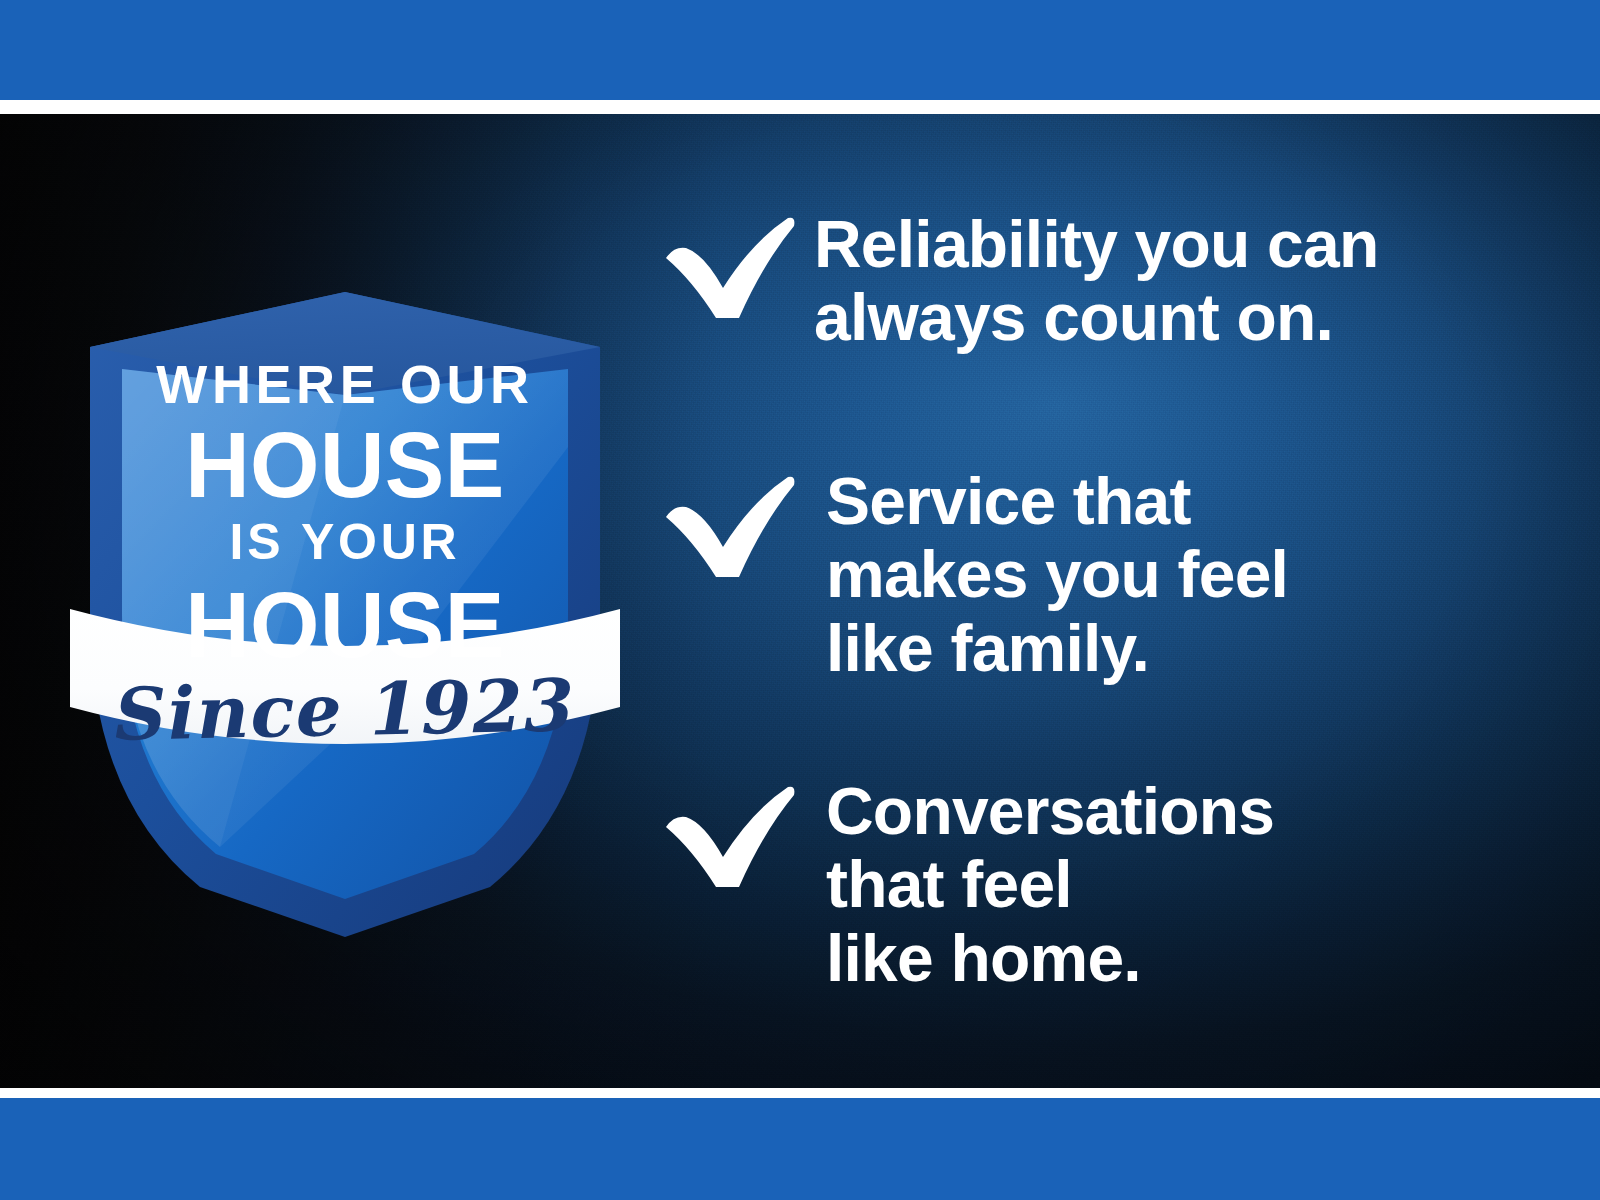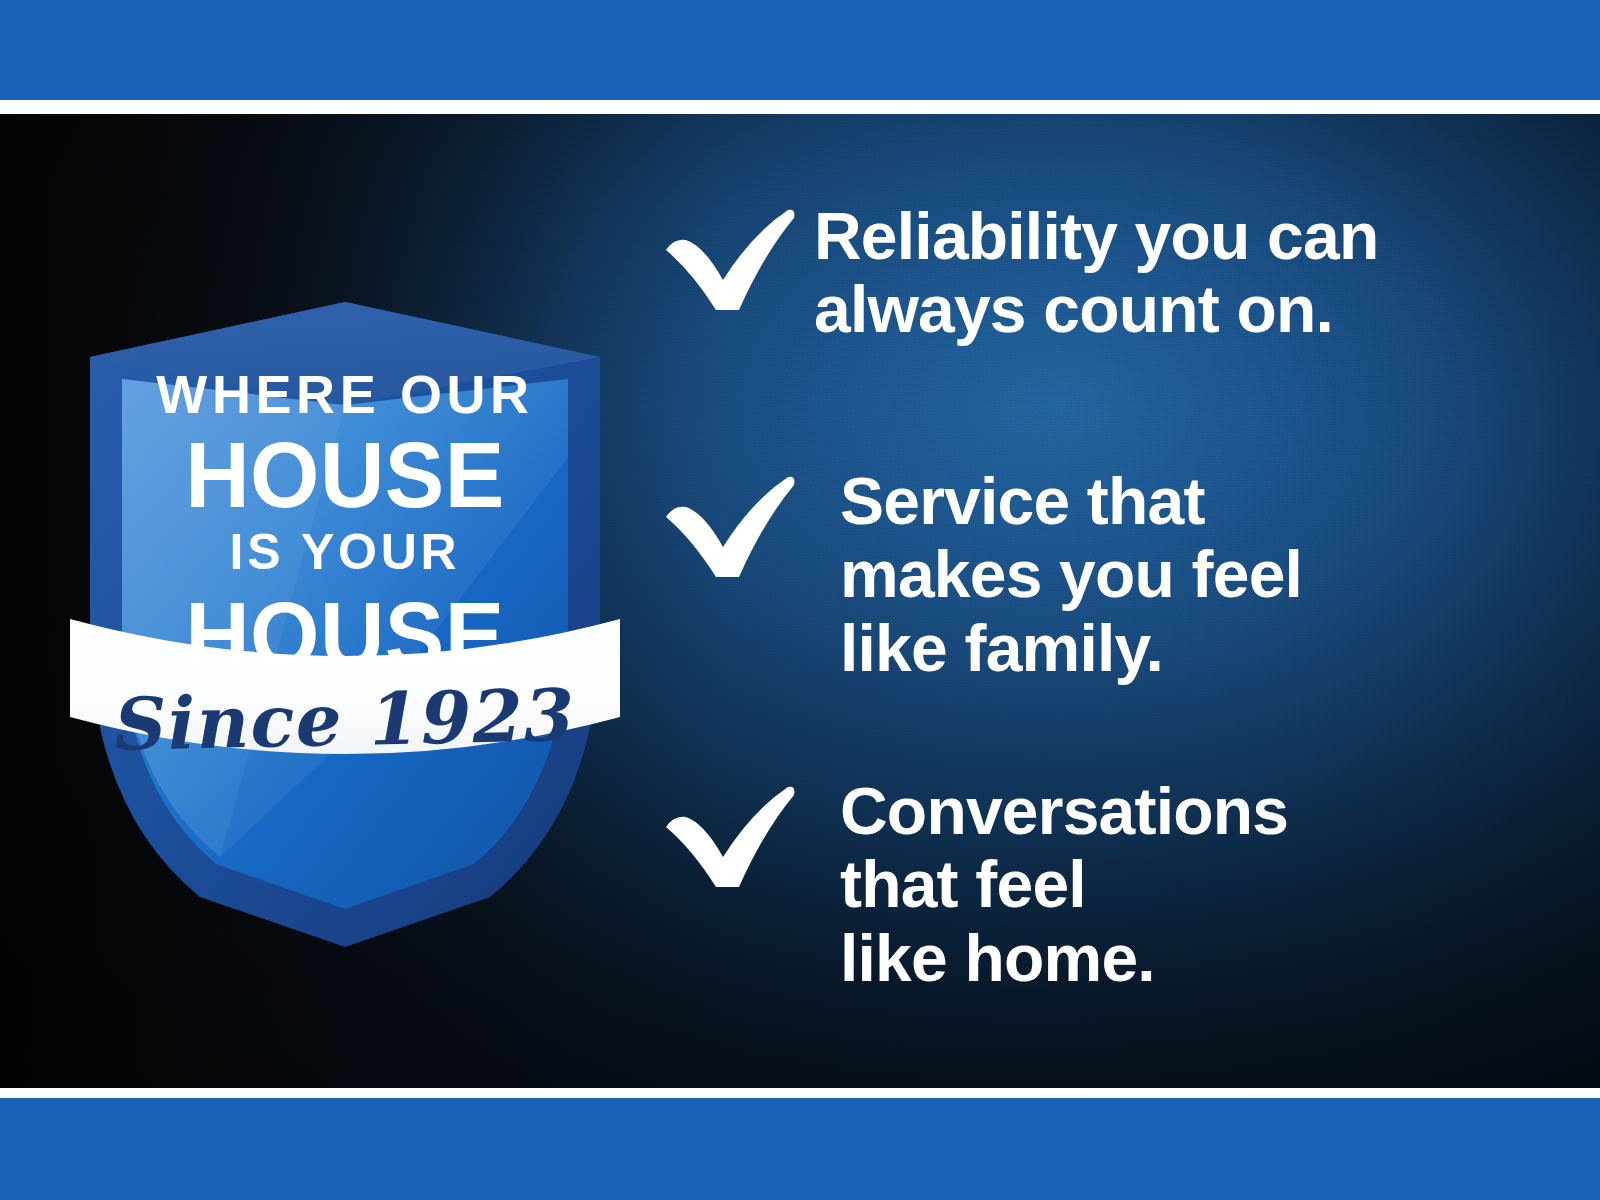--- a/index.html
+++ b/index.html
@@ -88,21 +88,21 @@
       repeating-linear-gradient(37deg,  rgba(255,255,255,0.035) 0 1px, rgba(0,0,0,0.035) 1px 3px),
       repeating-linear-gradient(113deg, rgba(255,255,255,0.03) 0 1px,  rgba(0,0,0,0.03) 1px 3px);
     mix-blend-mode: overlay;
     pointer-events: none;
   }
 
   
   .badge {
     position: absolute;
     left: 70px;
-    top: 157px;
+    top: 147px;
     width: 550px;
     height: 790px;
   }
   .badge-svg { position: absolute; left: 0; top: 0; }
 
   .badge-text {
     position: absolute;
     left: 0;
     top: 0;
     width: 550px;
@@ -142,35 +142,35 @@
     left: 660px;
     top: 180px;
     width: 880px;
   }
   .benefit {
     position: absolute;
     left: 0;
     display: flex;
     align-items: flex-start;
   }
-  .benefit-1 { top: 20px; }
+  .benefit-1 { top: 28px; }
   .benefit-2 { top: 285px; }
   .benefit-3 { top: 595px; justify-content: flex-end; }
 
   .check {
     flex: 0 0 auto;
     width: 140px;
     margin-top: 6px;
   }
   .benefit-2 .check,
   .benefit-3 .check { margin-top: 8px; }
 
   .benefit-text {
     flex: 1 1 auto;
-    margin-left: 40px;
+    margin-left: 26px;
     color: #ffffff;
     font-family: "Liberation Sans", sans-serif;
     font-weight: bold;
     font-size: 66px;
     line-height: 1.11;
     letter-spacing: -0.012em;
     white-space: pre-line;
     user-select: none;
   }
   .benefit-1 .benefit-text { margin-left: 14px; }

